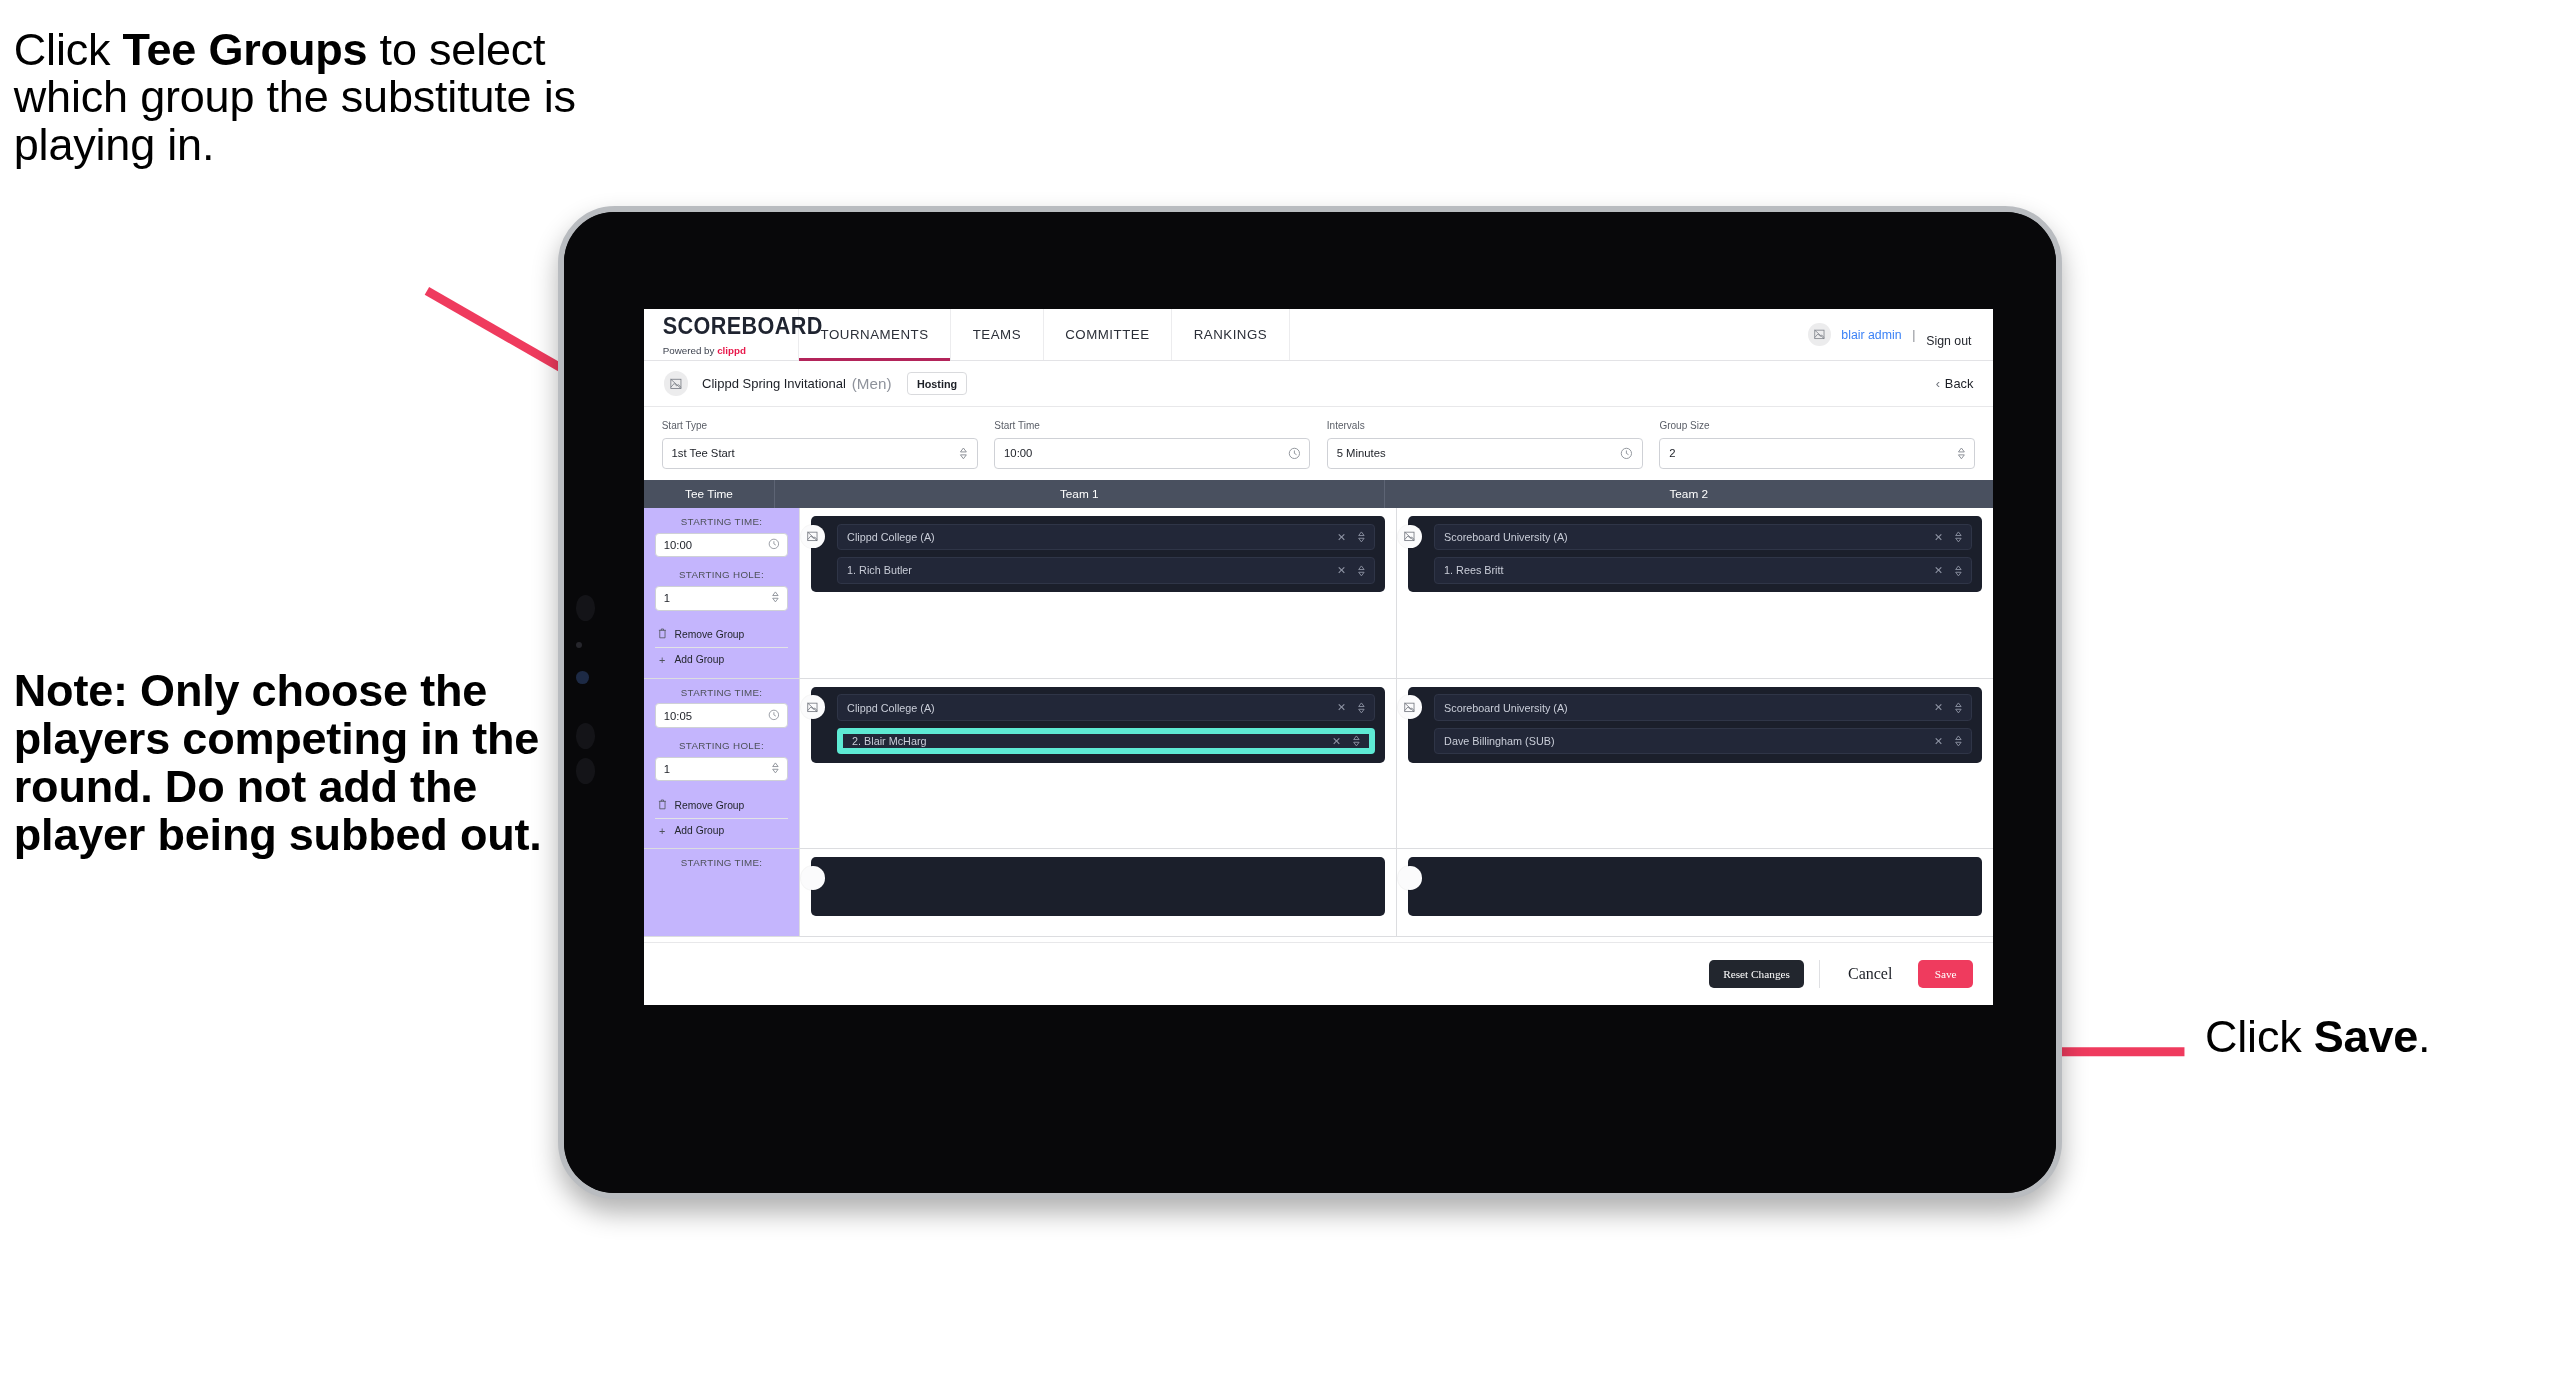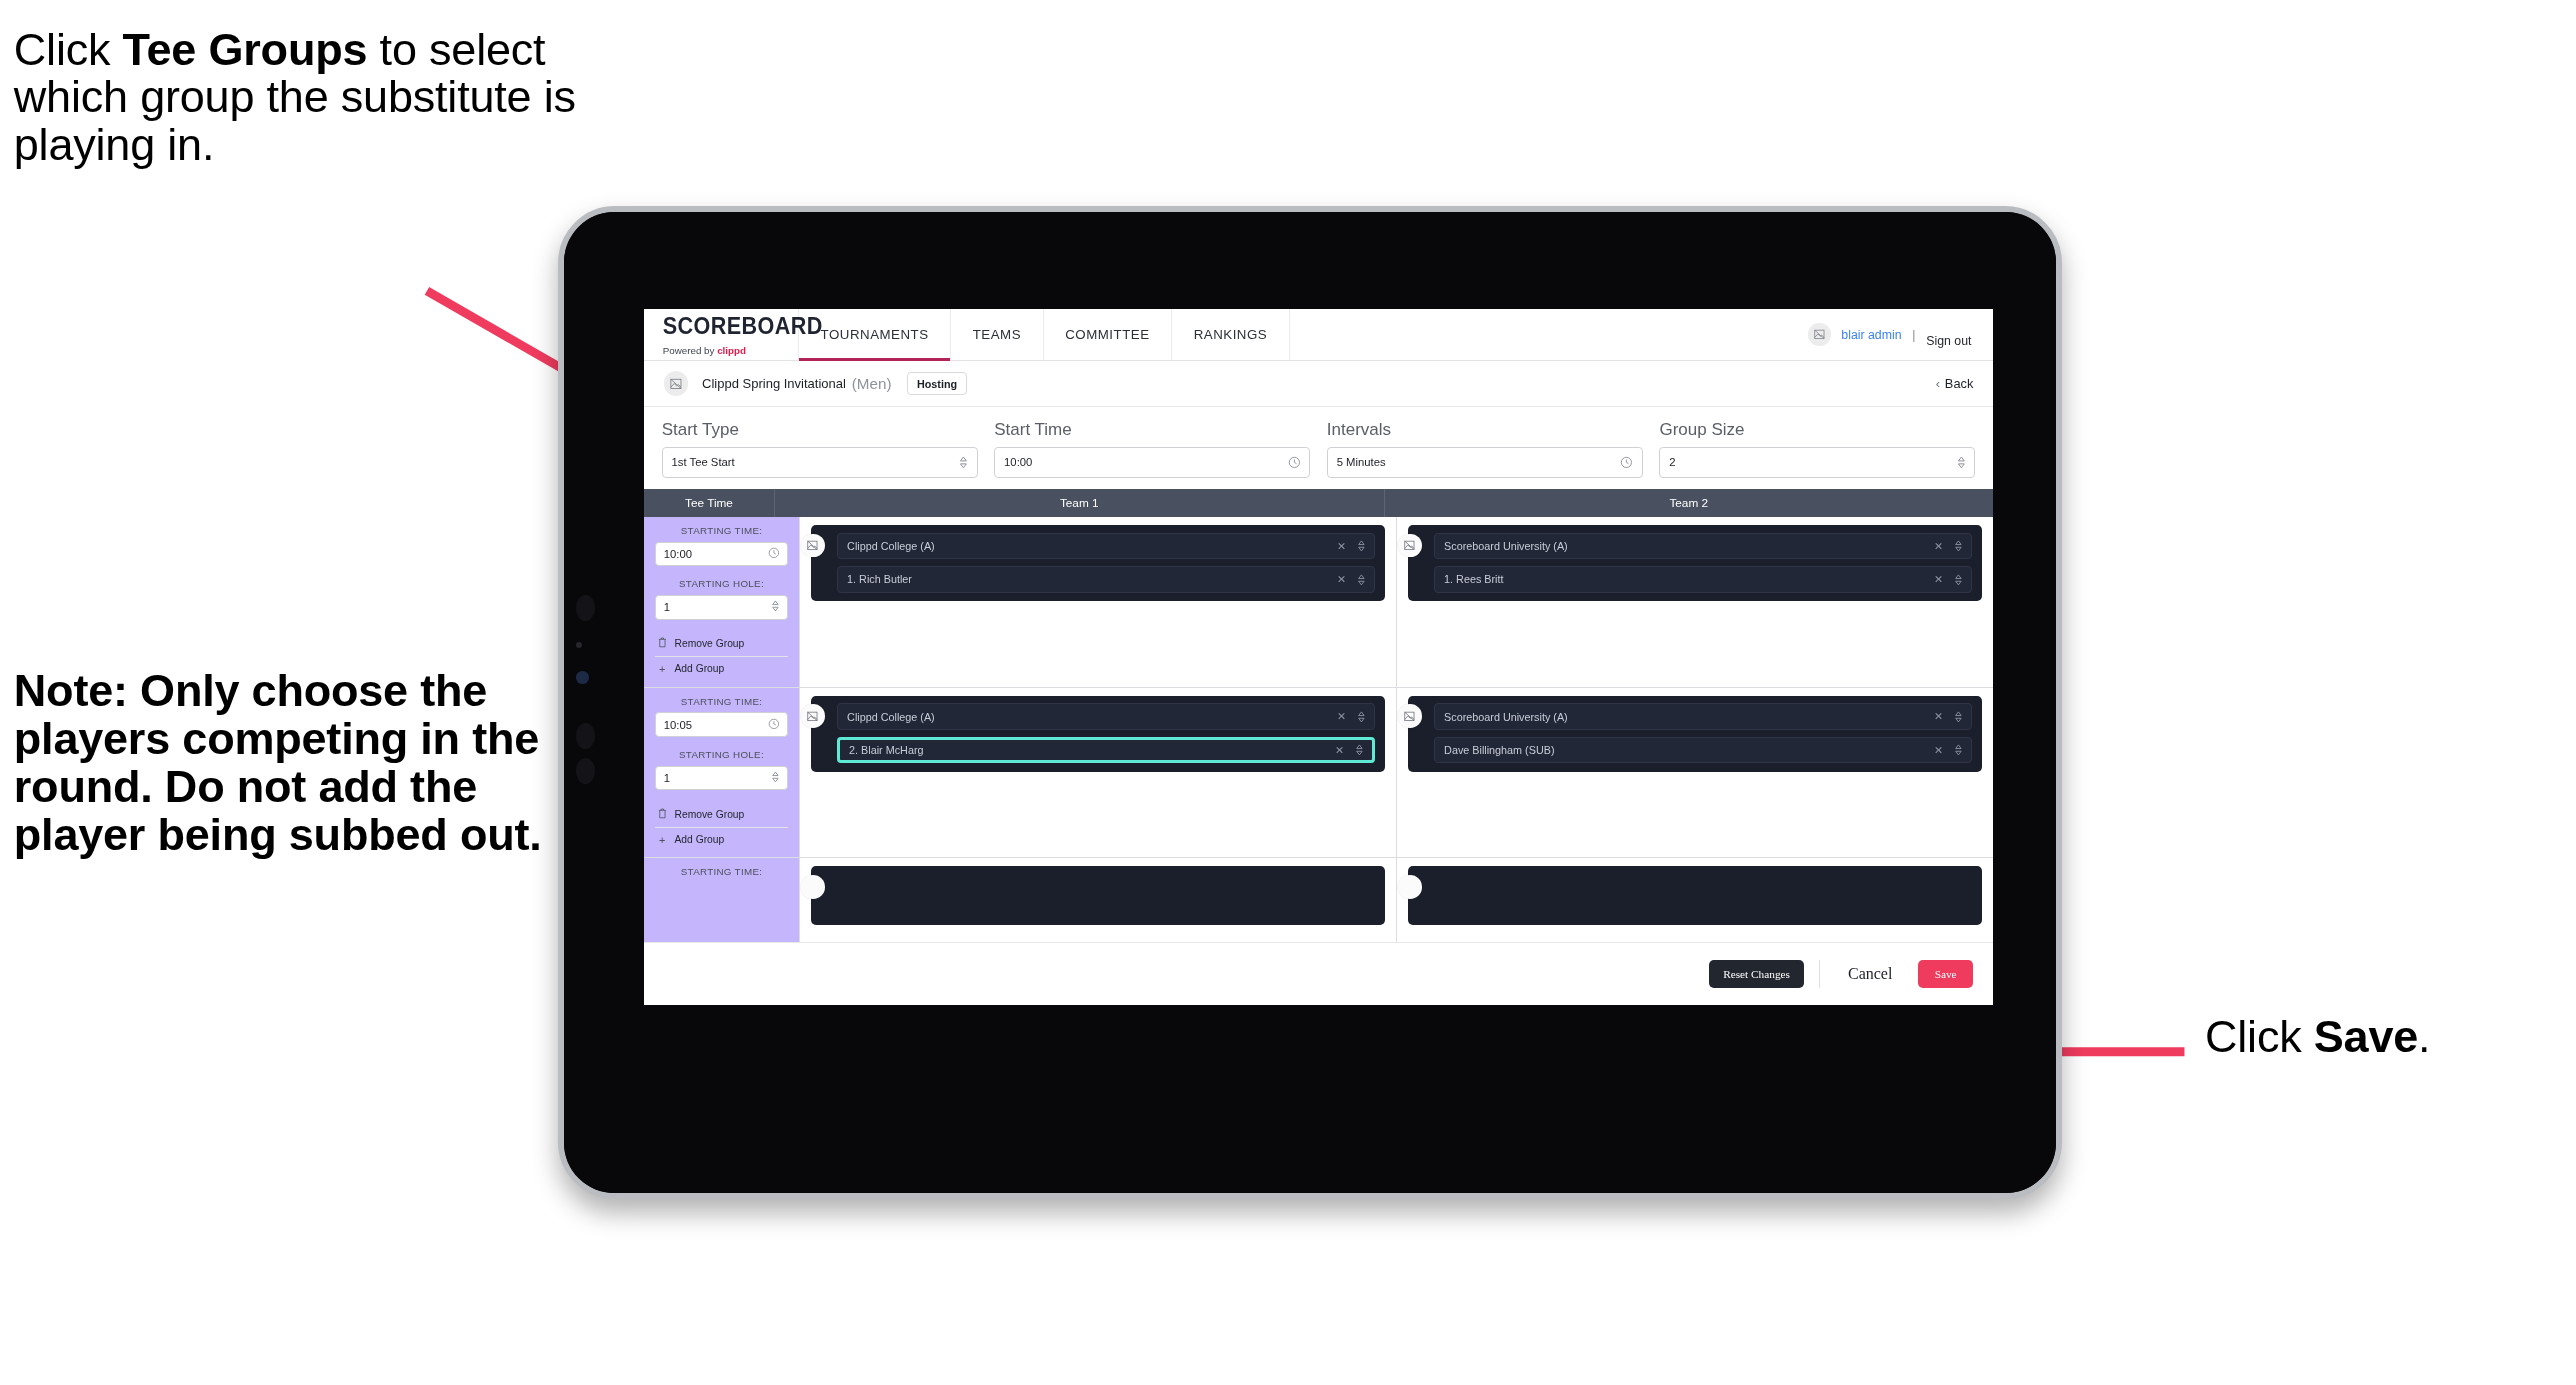--- a/index.html
+++ b/index.html
@@ -91,21 +91,21 @@
   #title-row .tname { font-size:13px; color:#1c1f26; }
   #title-row .tgender { font-size:15.2px; color:#8e929b; margin-left:5.9px; }
   #title-row .chip { margin-left: 15.7px; border:1px solid #d9dadd; border-radius:3.9px;
                      padding: 4.9px 8.8px; font-size:10.8px; font-weight:700; color:#1c1f26; background:#fff; }
   #title-row .back { margin-left:auto; font-size:12.8px; color:#1c1f26; cursor:pointer; }
   #title-row .back .chev { color:#6d717a; margin-right:4.9px; }
 
   
   #form-row { display:flex; padding: 12.8px 17.7px 11.8px 17.7px; gap: 16.7px; }
   .field { flex:1; }
-  .field .lbl { font-size: 17px; color:#5a5e67; margin-bottom: 6.9px; }
+  .field .lbl { font-size: 10px; color:#5a5e67; margin-bottom: 6.9px; }
   .ctl { height: 31px; border:1px solid #cfd1d6; border-radius:3.9px; background:#fff;
          display:flex; align-items:center; padding: 0 8.8px; font-size:11.3px; color:#1c1f26; }
   .ctl .val { flex:1; }
   .ctl .ico { color:#8b8f97; font-size: 11.8px; display:flex; align-items:center; }
 
   
   #tbl-head { display:flex; background:#49505f; height:27.5px; }
   #tbl-head .th { color:#ffffff; font-size:11.8px; display:flex; align-items:center;
                   justify-content:center; border-right:1px solid #5d6474; }
   #tbl-head .th:last-child { border-right:none; }
@@ -132,21 +132,21 @@
   .team-cell:last-child { border-right:none; }
 
   .grp-box { background:#1b1f2b; border-radius:4.9px; padding: 7.9px 9.8px 8.8px 9.8px;
              position:relative; padding-left: 26.5px; }
   .grp-avatar { position:absolute; left: -9.8px; top: 8.8px; width: 23.6px; height:23.6px;
                 border-radius:50%; background:#fbfbfc; display:flex; align-items:center;
                 justify-content:center; box-shadow: 0 0 0 1px rgba(0,0,0,0.04); }
   .pcard { background:#222738; border:1px solid #2f3547; border-radius:3.9px; height:26.5px;
            display:flex; align-items:center; padding: 0 8.8px; margin-bottom: 6.9px; }
   .pcard:last-child { margin-bottom:0; }
-  .pcard.hl { border-color:#6d7race; border:3px solid #5eead4; }
+  .pcard.hl { border-color:#6d7race; border:6px solid #5eead4; }
   .pcard .pname { flex:1; font-size:10.8px; color:#c9cdd8; }
   .pcard .pacts { display:flex; align-items:center; gap: 10.8px; color:#8e94a4; font-size:10.8px; }
   .pcard .pacts .x { cursor:pointer; }
   .pcard .pacts .ud { cursor:pointer; display:flex; flex-direction:column; line-height:0.55; font-size:8.8px;}
 
   
   #app-footer { position:absolute; left:0; right:0; bottom:0; height: 63px; background:#fff;
                 border-top:1px solid #e8e8ea; display:flex; align-items:center;
                 justify-content:flex-end; padding-right: 19.7px; gap: 0; font-family: Liberation Serif, serif; }
   .btn-reset { background:#22262e; color:#fff; font-size:11.3px; border-radius:4.9px;

